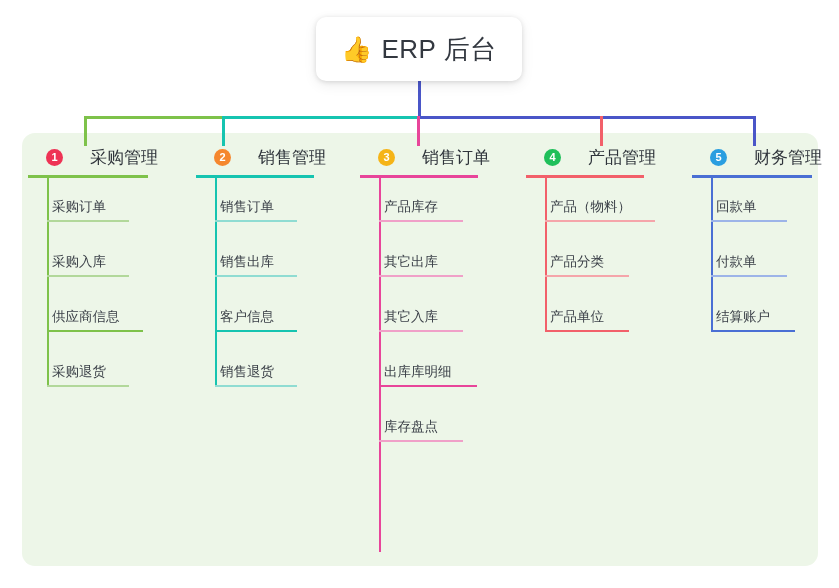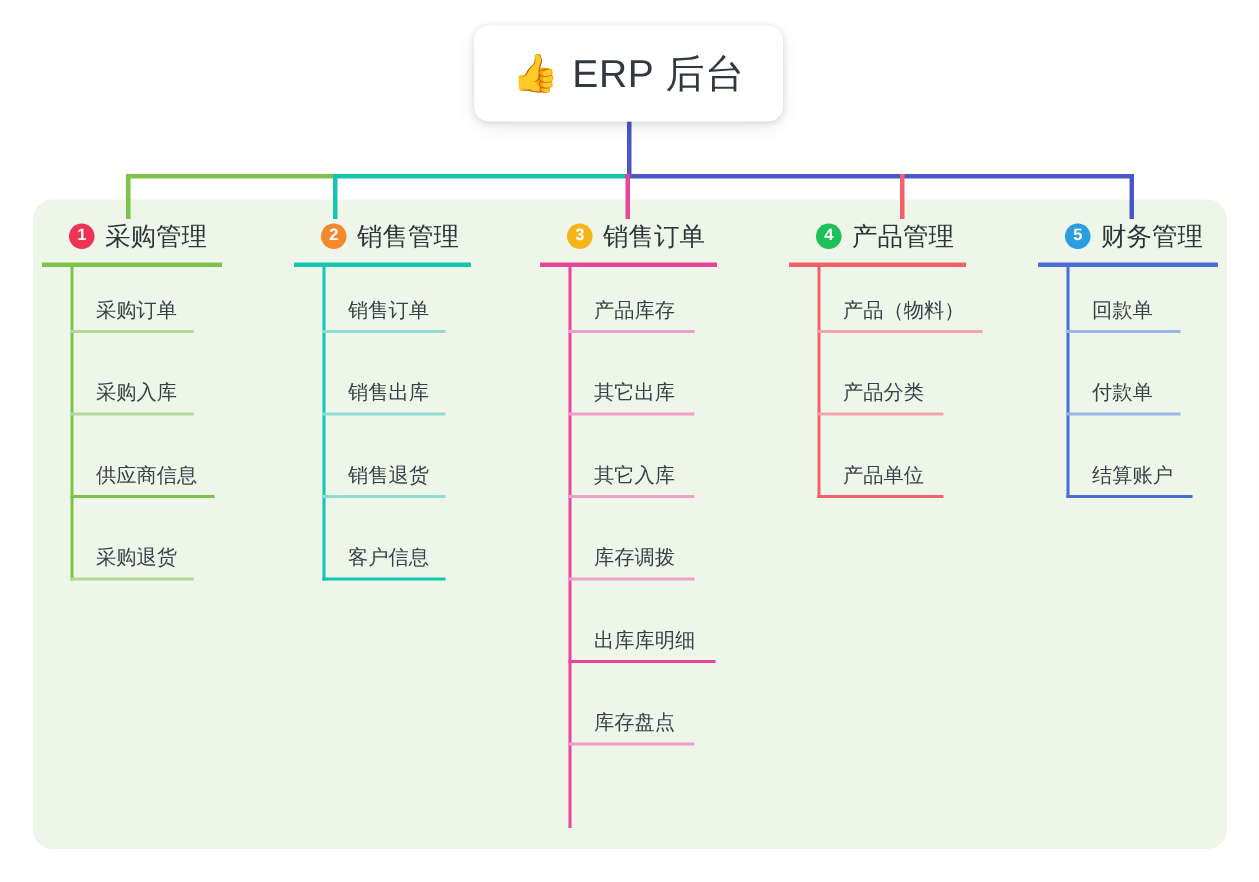--- a/index.html
+++ b/index.html
@@ -50,29 +50,29 @@
   .col-head {
     display: flex; align-items: center; gap: 7px;
     height: 24px; padding-left: 18px;
   }
   .badge {
     width: 17px; height: 17px; border-radius: 50%;
     color: #fff; font-size: 11px; line-height: 17px;
     text-align: center; font-weight: bold; flex: 0 0 auto;
   }
   .col-title {
-    font-size: 17px; color: #2f343b; white-space: nowrap;
+    font-size: 17px; color: #2f343b; white-space: nowrap; margin-left: 20px;
   }
   .head-rule { height: 3px; margin-top: 6px; }
 
   .col-body { position: relative; margin-top: 0; }
   .spine { position: absolute; left: 19px; top: 0; width: 2px; }
   .leaf { position: relative; height: 55px; }
   .leaf-label {
-    position: absolute; left: 36px; bottom: 17px;
+    position: absolute; left: 24px; bottom: 17px;
     font-size: 13.5px; color: #3a3f47; white-space: nowrap;
   }
   .leaf-rule {
     position: absolute; left: 19px; bottom: 11px;
     height: 2px;
   }
 </style>
 </head>
 <body>
 
@@ -133,27 +133,27 @@
           <div class="spine" style="background: rgb(22, 196, 176); height: 209px;"></div>
           <div class="leaf">
             <span class="leaf-label">销售订单</span>
             <div class="leaf-rule" style="width: 82px; background: rgb(143, 220, 210);"></div>
           </div>
           <div class="leaf">
             <span class="leaf-label">销售出库</span>
             <div class="leaf-rule" style="width: 82px; background: rgb(143, 220, 210);"></div>
           </div>
           <div class="leaf">
+            <span class="leaf-label">客户信息</span>
+            <div class="leaf-rule" style="width: 82px; background: rgb(22, 196, 176);"></div>
+          </div>
+          <div class="leaf">
             <span class="leaf-label">销售退货</span>
             <div class="leaf-rule" style="width: 82px; background: rgb(143, 220, 210);"></div>
           </div>
-          <div class="leaf">
-            <span class="leaf-label">客户信息</span>
-            <div class="leaf-rule" style="width: 82px; background: rgb(22, 196, 176);"></div>
-          </div>
         </div>
       </div>
       <div class="column" style="left: 360px;">
         <div class="col-head">
           <span class="badge" style="background: rgb(245, 180, 23);">3</span>
           <span class="col-title">销售订单</span>
         </div>
         <div class="head-rule" style="width: 118px; background: rgb(232, 69, 154);"></div>
         <div class="col-body">
           <div class="spine" style="background: rgb(232, 69, 154); height: 374px;"></div>
@@ -163,24 +163,20 @@
           </div>
           <div class="leaf">
             <span class="leaf-label">其它出库</span>
             <div class="leaf-rule" style="width: 84px; background: rgb(240, 160, 200);"></div>
           </div>
           <div class="leaf">
             <span class="leaf-label">其它入库</span>
             <div class="leaf-rule" style="width: 84px; background: rgb(240, 160, 200);"></div>
           </div>
           <div class="leaf">
-            <span class="leaf-label">库存调拨</span>
-            <div class="leaf-rule" style="width: 84px; background: rgb(240, 160, 200);"></div>
-          </div>
-          <div class="leaf">
             <span class="leaf-label">出库库明细</span>
             <div class="leaf-rule" style="width: 98px; background: rgb(232, 69, 154);"></div>
           </div>
           <div class="leaf">
             <span class="leaf-label">库存盘点</span>
             <div class="leaf-rule" style="width: 84px; background: rgb(240, 160, 200);"></div>
           </div>
         </div>
       </div>
       <div class="column" style="left: 526px;">

